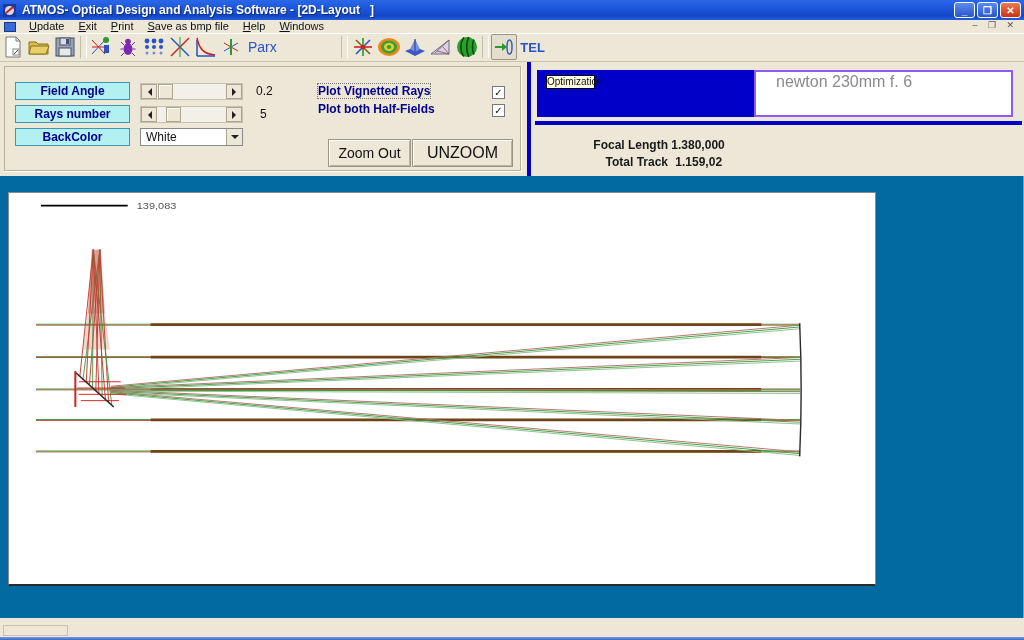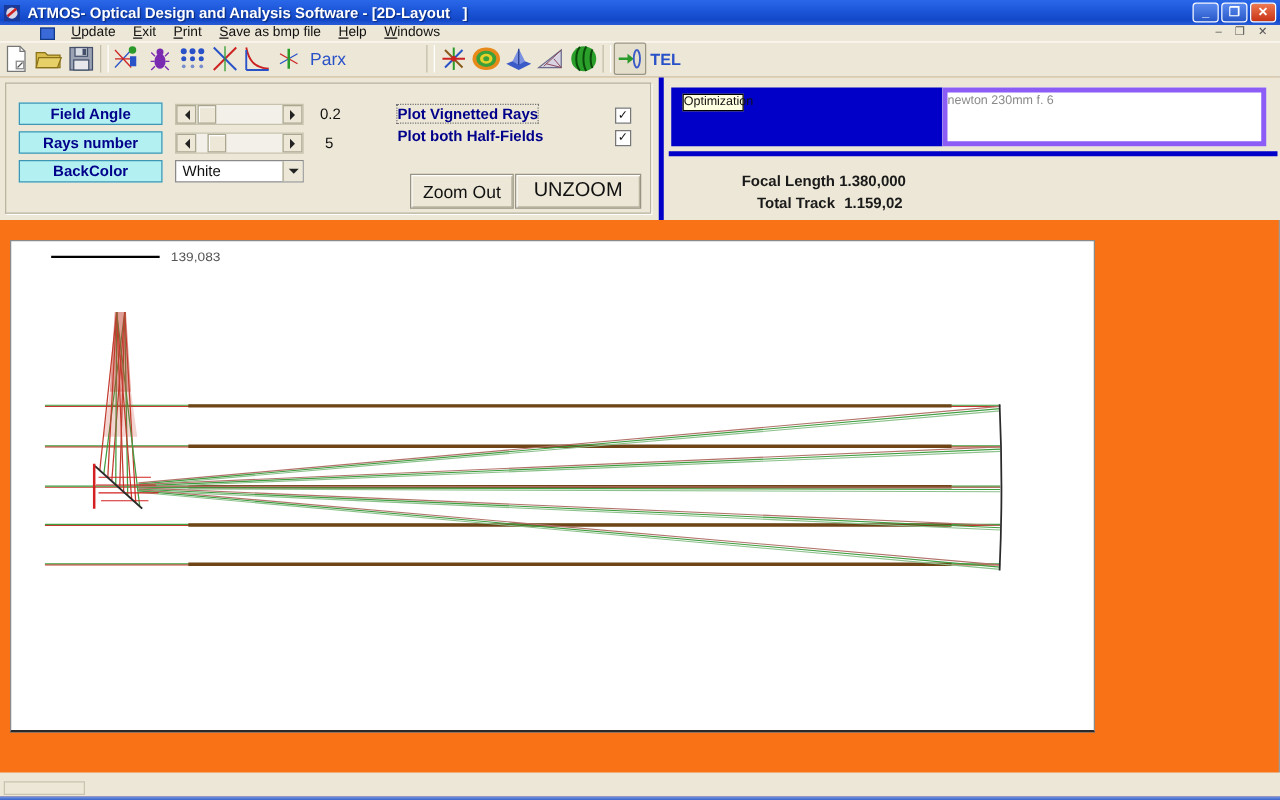--- a/index.html
+++ b/index.html
@@ -1,35 +1,35 @@
 <!DOCTYPE html>
 <html><head>
 <meta charset="utf-8">
 <style>
   * { margin:0; padding:0; box-sizing:border-box; }
   html,body { width:1024px; height:640px; overflow:hidden; }
   body { font-family:"Liberation Sans", sans-serif; background:#ece7d6; }
-  #app { position:relative; width:1024px; height:640px; background:#f97316; border-right:1px solid #9a9a9a; }
+  #app { position:relative; width:1024px; height:640px; background:#0369a1; border-right:1px solid #9a9a9a; }
 
   
   #titlebar { position:absolute; left:0; top:0; width:1024px; height:20px;
     background:linear-gradient(180deg,#2a68e8 0%,#1c55d8 45%,#1248c8 80%,#2a5cd8 100%);
     display:flex; align-items:center; padding:0 3px; }
   #titlebar .title-text { color:#fff; font-weight:bold; font-size:12px; margin-left:4px;
     text-shadow:1px 1px 1px #0a2a7a; white-space:pre; }
   .app-icon { width:15px; height:15px; display:inline-block; }
   .win-btns { position:absolute; right:3px; top:2px; display:flex; gap:2px; }
   .win-btn { width:21px; height:16px; border-radius:3px; color:#fff; font-size:10px; line-height:15px;
     text-align:center; border:1px solid #fff;
     background:linear-gradient(180deg,#5a8af0,#2858c8); font-weight:bold; }
   .win-btn.close { background:linear-gradient(180deg,#ee7a52,#c93316); }
 
   
   #menubar { position:absolute; left:0; top:20px; width:1024px; height:13px; background:#ece7d6;
-    display:flex; align-items:center; font-size:11px; color:#111;padding-left:28px; }
+    display:flex; align-items:center; font-size:11px; color:#111; }
   .mdi-icon { width:12px; height:10px; margin:0 6px 0 4px; background:#3a6ad8; border:1px solid #123a8a; }
   .menu-item { padding:0 7px; height:13px; line-height:13px; }
   .menu-item::first-letter { text-decoration:underline; }
   .mdi-btns { position:absolute; right:6px; top:0; color:#555; font-size:9px; letter-spacing:4px; }
 
   
   #toolbar { position:absolute; left:0; top:33px; width:1024px; height:29px; background:#ece7d6;
     border-bottom:1px solid #c9c4ae; box-shadow:0 1px 0 #fff inset; display:flex; align-items:center; }
   .tbtn { width:26px; height:26px; display:flex; align-items:center; justify-content:center; }
   .tsep { width:7px; height:22px; border-left:1px solid #c2bda8; border-right:1px solid #fff; margin:0 2px; }
@@ -63,21 +63,21 @@
   .chkbox { position:absolute; left:492px; width:13px; height:13px; background:#fff;
     border:1px solid #777; font-size:10px; line-height:11px; text-align:center; color:#111; }
   .push-btn { position:absolute; background:#ece7d6; border:1px solid #999483;
     box-shadow:1px 1px 0 #fff inset,-1px -1px 0 #b8b4a0 inset; color:#111;
     display:flex; align-items:center; justify-content:center; }
 
   #vdivider { position:absolute; left:527px; top:0; width:4px; height:114px; background:#0000c8; }
   #hdivider { position:absolute; left:535px; top:59px; width:487px; height:4px; background:#0000c8; }
   #bluebox { position:absolute; left:537px; top:8px; width:217px; height:47px; background:#0000c8; }
   #designbox { position:absolute; left:754px; top:8px; width:259px; height:47px; background:#fff;
-    border:4px solid #8b5cf6; font-size:10px; color:#8a8a8a; padding:1px 0; }
+    border:2px solid #8b5cf6; font-size:16px; color:#8a8a8a; padding:1px 20px; }
   #tooltip { position:absolute; left:518px; top:13px; width:49px; height:14px; background:#ffffe1;
     border:1px solid #000; font-size:10px; color:#111; line-height:12px; text-align:center; z-index:5;margin-left:28px; }
   .readout-row { position:absolute; font-size:12px; font-weight:bold; color:#1a1a1a; }
   .readout-row .lbl { display:inline-block; width:110px;text-align:right; }
 
   
   #canvas { position:absolute; left:8px; top:192px; width:868px; height:394px; background:#fff;
     border:1px solid #8a8a8a; border-bottom:2px solid #2a2a2a; }
   #diagram-svg { width:100%; height:100%; display:block; }
 

